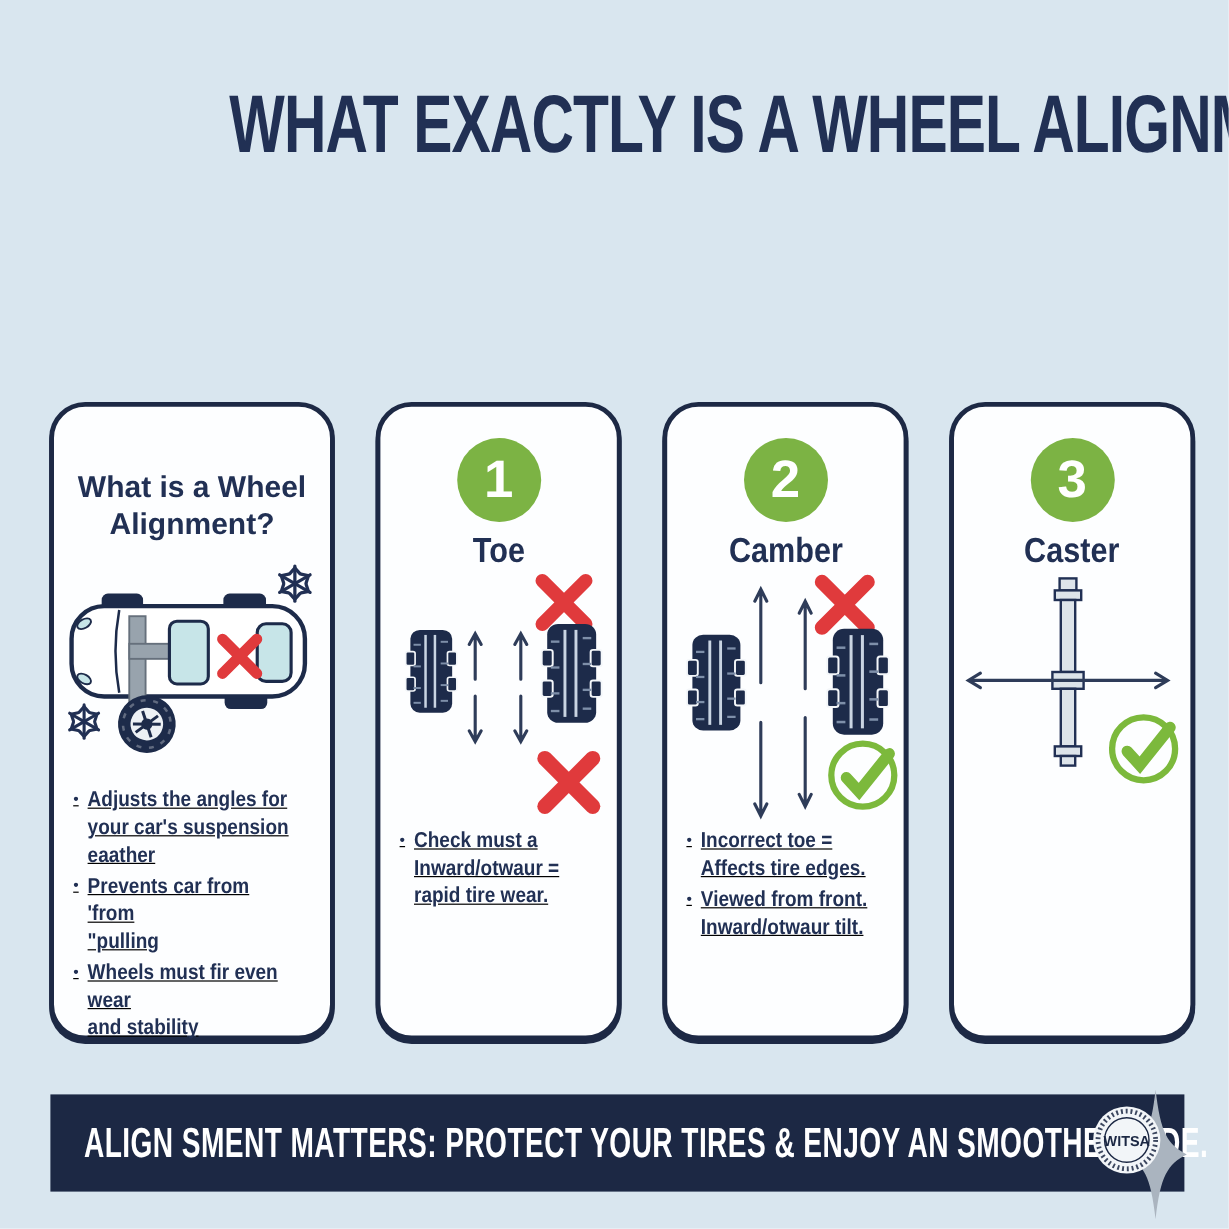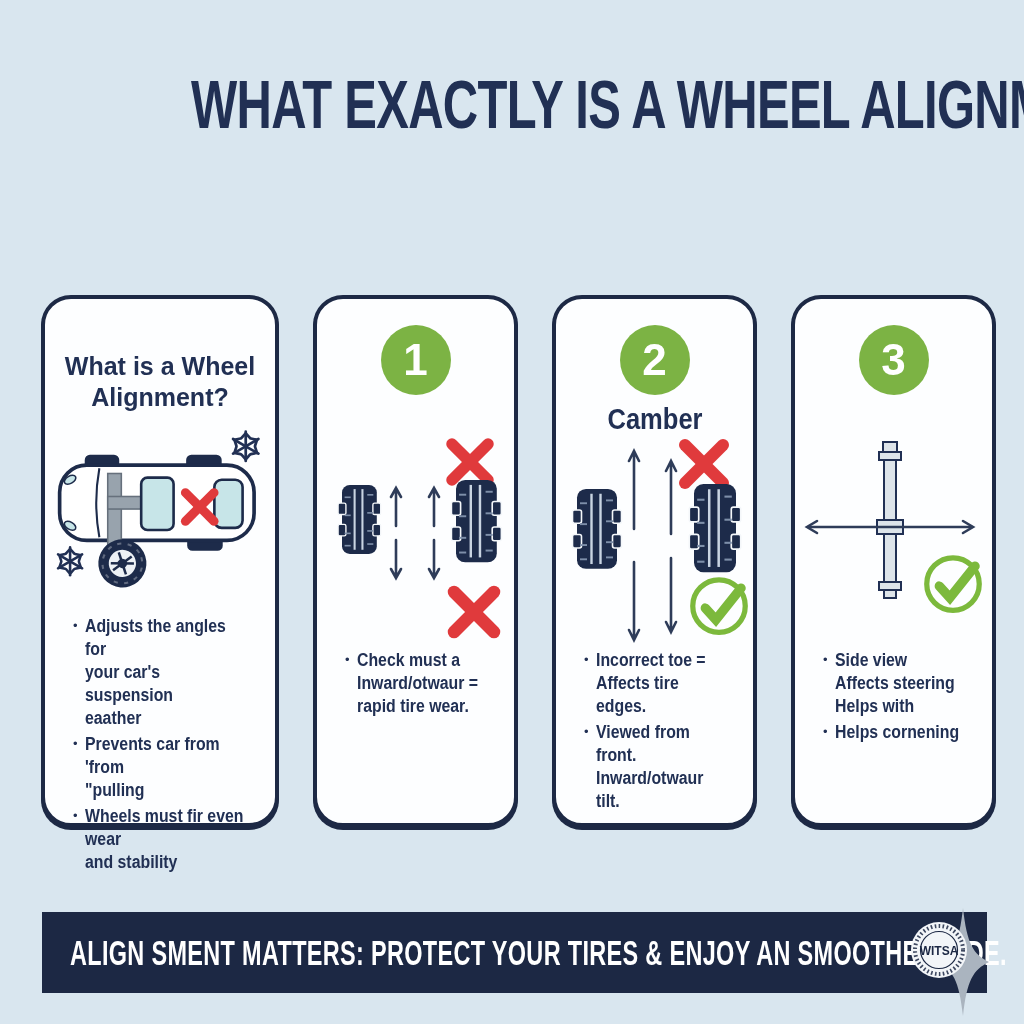--- a/index.html
+++ b/index.html
@@ -17,36 +17,36 @@
   .title{position:absolute;top:70px;left:0;width:100%;text-align:center;color:var(--navy);
          font-size:68px;font-weight:bold;line-height:1;white-space:nowrap;}
   .title .tx{display:inline-block;transform:scaleX(0.72);letter-spacing:-1px;}
   .subtitle{position:absolute;top:146px;left:0;width:100%;text-align:center;color:#223055;
             font-size:36px;font-weight:normal;line-height:1;white-space:nowrap;}
   .subtitle .tx{display:inline-block;transform:scaleX(0.85);}
 
   
   .cards{position:absolute;top:295px;left:41px;width:957px;height:532px;display:flex;gap:34px;}
   .card{position:relative;width:205px;height:532px;background:var(--card-bg);
-        border:4px solid var(--card-border);border-radius:30px;box-shadow:0 3px 0 var(--card-border);}
+        border:4px solid var(--card-border);border-radius:30px;box-shadow:0 3px 0 var(--card-border);margin-top:40px;}
   .card-intro{width:238px;}
   .intro-heading{position:absolute;top:52px;left:12px;right:12px;text-align:center;
                  font-size:25px;font-weight:bold;line-height:1.25;color:var(--navy);}
   .num-badge{position:absolute;top:26px;left:50%;transform:translateX(-50%);width:70px;height:70px;
              border-radius:50%;background:var(--green);color:var(--white);
              display:flex;align-items:center;justify-content:center;font-size:44px;font-weight:bold;}
   .step-heading{position:absolute;top:104px;left:0;width:100%;text-align:center;
                 font-size:29px;font-weight:bold;color:var(--navy);white-space:nowrap;}
   .step-heading .tx{display:inline-block;transform:scaleX(0.88);}
   .illus{position:absolute;left:0;width:100%;}
   .illus-step{top:135px;height:225px;}
   .illus-car{top:120px;height:182px;}
   .illus svg,.illus{overflow:visible;}
 
-  .bullets{position:absolute;left:28px;right:4px;}
+  .bullets{position:absolute;left:16px;right:4px;text-decoration:underline;}
   .bullets-intro{top:316px;}
   .bullets-step{top:350px;}
   .bullet{display:flex;gap:7px;margin-bottom:3px;}
   .bullet::before{content:"\2022";flex:0 0 auto;font-size:13px;line-height:1.7;color:var(--navy);}
   .btext{display:block;white-space:pre-line;transform:scaleX(0.88);transform-origin:0 0;width:113%;
          font-weight:bold;font-size:18px;line-height:1.28;color:var(--navy);}
 
   
   .banner{position:absolute;left:42px;top:912px;width:945px;height:81px;background:var(--banner-bg);
           display:flex;align-items:center;}
@@ -156,20 +156,21 @@
             <span class="btext">Wheels must fir even wear
 and stability</span>
           </div>
       </div>
     </article>
 
     <article class="card">
       <div class="num-badge">
           <span>1</span>
         </div>
+      <h3 class="step-heading"><span class="tx">Toe</span></h3>
       <div class="illus illus-step">
         <svg width="197" height="225" viewBox="0 0 197 225">
           <use href="#xmark" transform="translate(153,28) scale(0.95)"></use>
           <use href="#tire" transform="translate(25,51) scale(0.87,0.82)"></use>
           <use href="#tire" transform="translate(139,46) scale(1.02,0.98)"></use>
           <g stroke="#2e3c59" stroke-width="2.6" fill="none" stroke-linecap="round">
             <path d="M79,92 V56 M74,63 L79,54 L84,63"></path>
             <path d="M117,92 V56 M112,63 L117,54 L122,63"></path>
             <path d="M79,106 V142 M74,135 L79,144 L84,135"></path>
             <path d="M117,106 V142 M112,135 L117,144 L122,135"></path>
@@ -214,49 +215,40 @@
             <span class="btext">Viewed from front.
 Inward/otwaur tilt.</span>
           </div>
       </div>
     </article>
 
     <article class="card">
       <div class="num-badge">
           <span>3</span>
         </div>
+      <h3 class="step-heading"><span class="tx">Caster</span></h3>
       <div class="illus illus-step">
         <svg width="197" height="225" viewBox="0 0 197 225">
           <g fill="var(--steel)" stroke="var(--navy)" stroke-width="2">
             <rect x="88" y="8" width="14" height="10"></rect>
             <rect x="84" y="18" width="22" height="8"></rect>
             <rect x="89" y="26" width="12" height="60"></rect>
             <rect x="82" y="86" width="26" height="14"></rect>
             <rect x="89" y="100" width="12" height="48"></rect>
             <rect x="84" y="148" width="22" height="8"></rect>
             <rect x="89" y="156" width="12" height="8"></rect>
           </g>
           <g stroke="#2e3c59" stroke-width="2.6" fill="none" stroke-linecap="round">
             <path d="M14,93 H176"></path>
             <path d="M22,87 L12,93 L22,99"></path>
             <path d="M168,87 L178,93 L168,99"></path>
           </g>
           <use href="#check" transform="translate(158,150) scale(1.05)"></use>
         </svg>
       </div>
-      <div class="bullets bullets-step">
-        <div class="bullet">
-            <span class="btext">Side view
-Affects steering
-Helps with</span>
-          </div>
-        <div class="bullet">
-            <span class="btext">Helps cornening</span>
-          </div>
-      </div>
     </article>
 
   </section>
 
   <footer class="banner">
     <div class="banner-text">ALIGN SMENT MATTERS: PROTECT YOUR TIRES &amp; ENJOY AN SMOOTHER RIDE.</div>
     <svg class="seal" viewBox="0 0 120 112">
       <path d="M80,-6 C84,30 90,40 106,48 C90,56 84,66 80,102 C76,66 70,56 54,48 C70,40 76,30 80,-6 Z" fill="var(--star-gray)"></path>
       <g>
         <circle cx="56" cy="36" r="28" fill="#f2f5f8"></circle>

